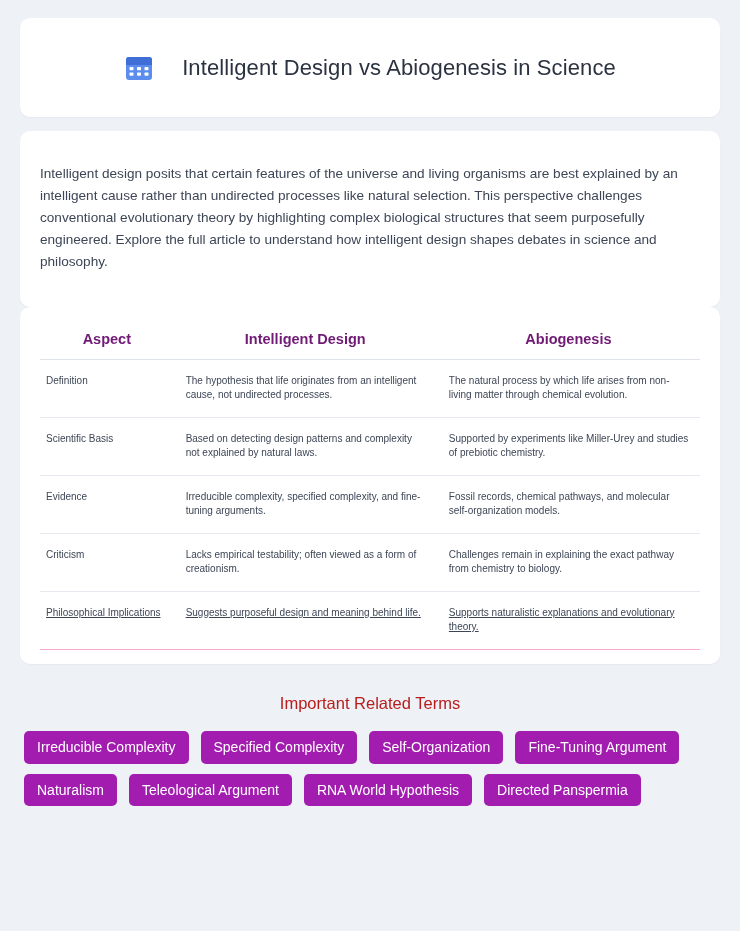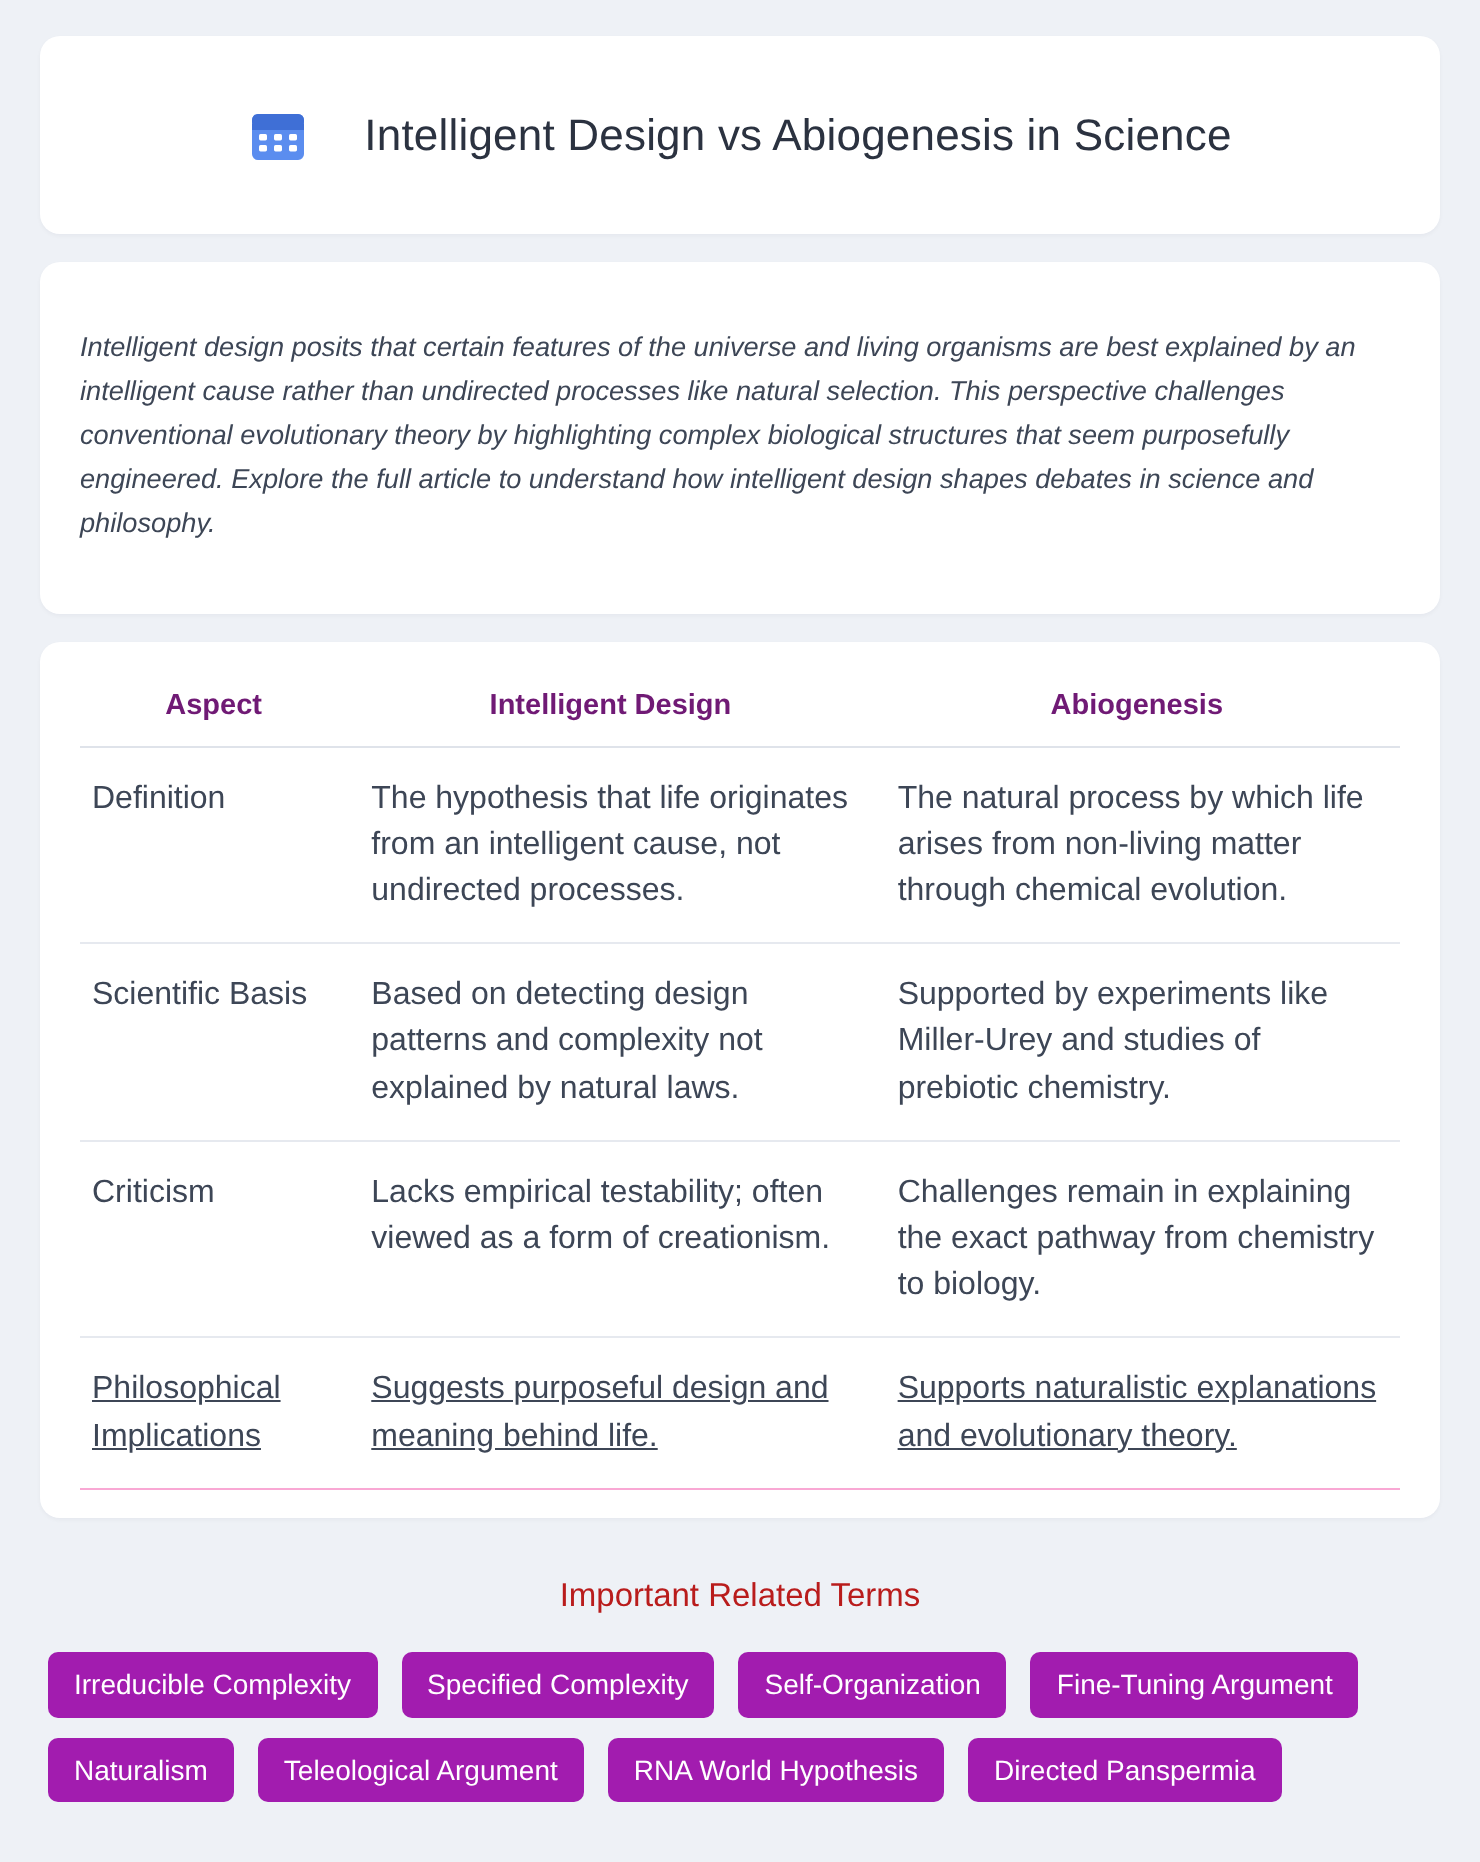--- a/index.html
+++ b/index.html
@@ -41,22 +41,20 @@
   .header-title {
     font-size: 22px;
     font-weight: 400;
     color: #2b3240;
     letter-spacing: 0.1px;
   }
 
   
   .summary-card {
     padding: 18px 20px 20px 20px;
-    margin-bottom: 14px;
-    font-style: italic;
   }
   .summary-text {
     font-size: 13.6px;
     line-height: 1.62;
     color: #3d4656;
     text-align: left;
   }
 
   
   .table-card {
@@ -73,21 +71,21 @@
     font-weight: bold;
     color: #701a75;
     text-align: center;
     padding: 4px 10px 12px 10px;
     border-bottom: 1px solid #dfe3ea;
   }
   table.compare th.col-aspect { width: 130px; }
   table.compare th.col-a { width: 256px; }
   table.compare th.col-b { width: 256px; }
   table.compare td {
-    font-size: 16px;
+    font-size: 10px;
     line-height: 1.45;
     color: #3d4656;
     padding: 14px 10px 14px 12px;
     border-bottom: 1px solid #e6e9ef;
     vertical-align: top;
   }
   table.compare td.aspect {
     color: #3d4656;
     padding-left: 6px;
   }
@@ -160,20 +158,25 @@
           <td class="aspect">Definition</td>
           <td>The hypothesis that life originates from an intelligent cause, not undirected processes.</td>
           <td>The natural process by which life arises from non-living matter through chemical evolution.</td>
         </tr>
         <tr>
           <td class="aspect">Scientific Basis</td>
           <td>Based on detecting design patterns and complexity not explained by natural laws.</td>
           <td>Supported by experiments like Miller-Urey and studies of prebiotic chemistry.</td>
         </tr>
         <tr>
+          <td class="aspect">Evidence</td>
+          <td>Irreducible complexity, specified complexity, and fine-tuning arguments.</td>
+          <td>Fossil records, chemical pathways, and molecular self-organization models.</td>
+        </tr>
+        <tr>
           <td class="aspect">Criticism</td>
           <td>Lacks empirical testability; often viewed as a form of creationism.</td>
           <td>Challenges remain in explaining the exact pathway from chemistry to biology.</td>
         </tr>
         <tr>
           <td class="aspect">Philosophical Implications</td>
           <td>Suggests purposeful design and meaning behind life.</td>
           <td>Supports naturalistic explanations and evolutionary theory.</td>
         </tr>
       </tbody>

